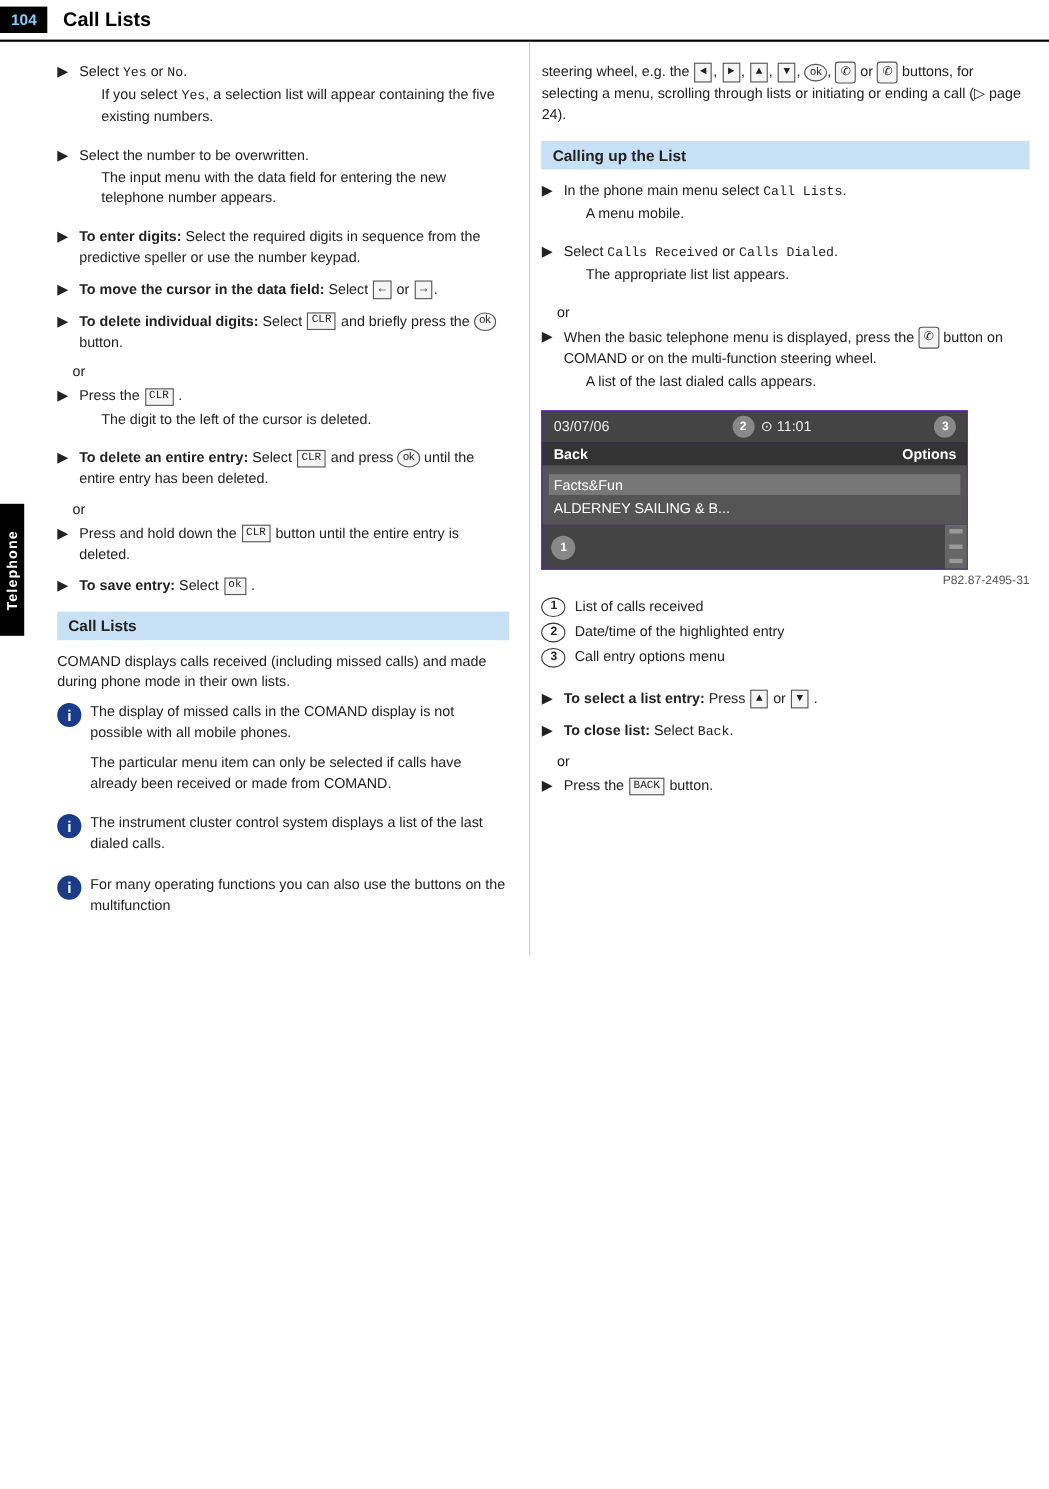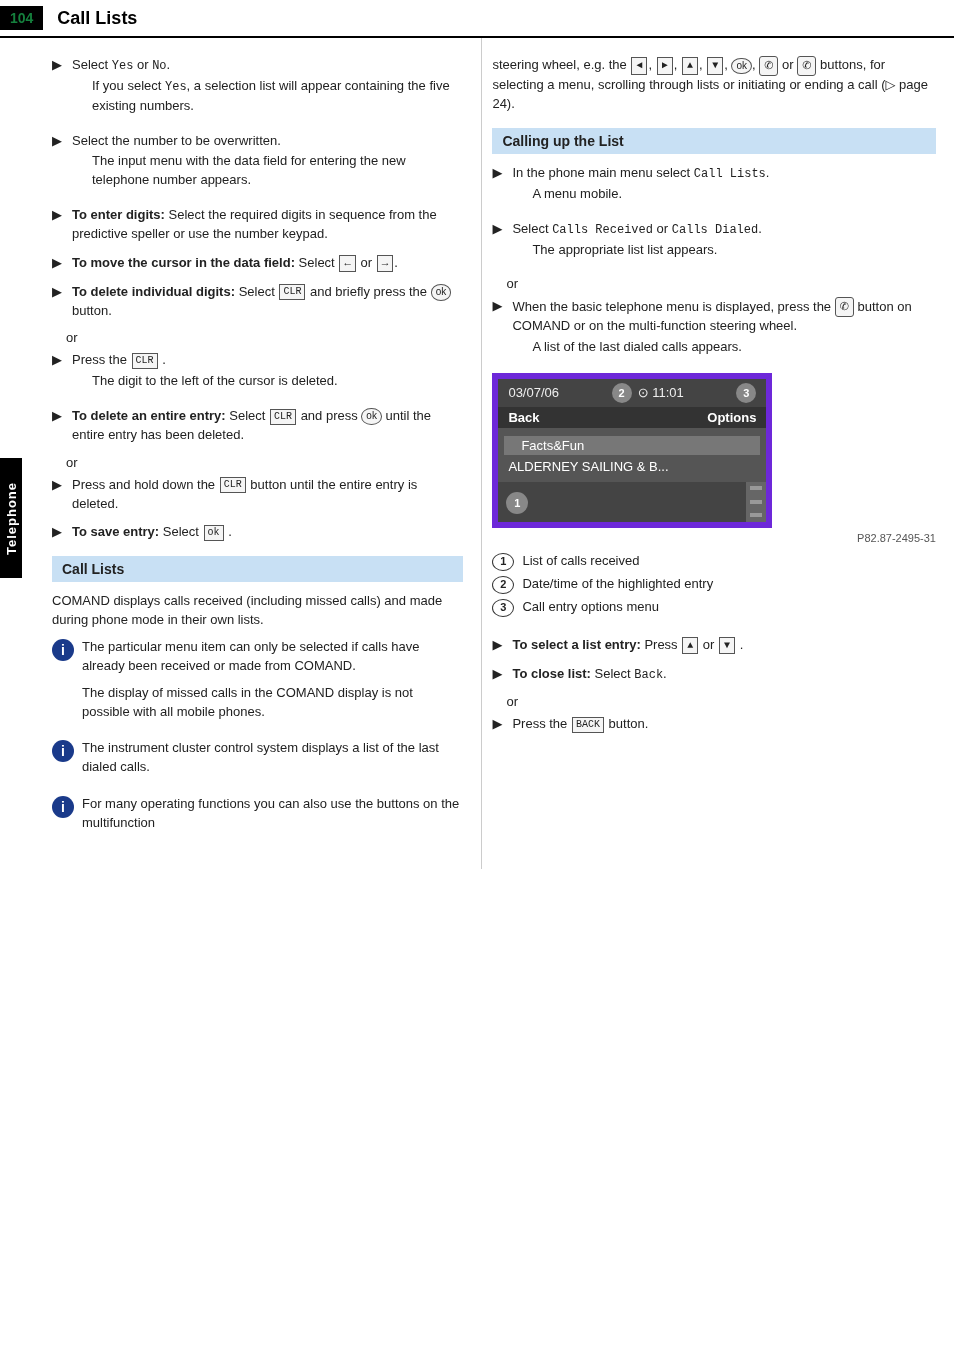--- a/index.html
+++ b/index.html
@@ -15,21 +15,21 @@
     
     .page-header {
       display: flex;
       align-items: center;
       background: #fff;
       border-bottom: 2px solid #000;
       padding: 6px 0 6px 0;
     }
     .page-number {
       background: #000;
-      color: #15803d;
+      color: #7dd3fc;
       font-size: 14px;
       font-weight: bold;
       padding: 4px 10px;
       margin-right: 14px;
     }
     .page-title-header {
       font-size: 18px;
       font-weight: bold;
       color: #000;
     }
@@ -141,22 +141,22 @@
       justify-content: center;
       font-weight: bold;
       font-size: 14px;
       margin-right: 8px;
       margin-top: 1px;
     }
     .info-text { flex: 1; }
 
     
     .screenshot-box {
-      border: 6px solid #6d28d9;
-      width: 280px;
+      border: 1px solid #6d28d9;
+      width: 388px;
       margin: 10px 0 4px 0;
       background: #4c1d95;
       position: relative;
       overflow: hidden;
     }
     .screenshot-inner {
       padding: 0;
       position: relative;
     }
     .screen-top-bar {
@@ -193,21 +193,21 @@
       background: #555;
       padding: 6px 10px;
       color: #fff;
       font-size: 13px;
     }
     .screen-row {
       padding: 2px 0;
     }
     .screen-highlighted {
       background: #777;
-      padding: 2px 17px;
+      padding: 2px 4px;
       margin: 2px -4px;
     }
     .screen-bottom {
       background: #444;
       height: 40px;
       position: relative;
     }
     .screen-circle-bottom {
       position: absolute;
       left: 8px;
@@ -373,22 +373,22 @@
         </div>
       </div>
 
       <div class="section-heading">Call Lists</div>
 
       <p>COMAND displays calls received (including missed calls) and made during phone mode in their own lists.</p>
 
       <div class="info-box">
         <div class="info-icon">i</div>
         <div class="info-text">
+          <p>The display of missed calls in the COMAND display is not possible with all mobile phones.</p>
           <p>The particular menu item can only be selected if calls have already been received or made from COMAND.</p>
-          <p>The display of missed calls in the COMAND display is not possible with all mobile phones.</p>
         </div>
       </div>
 
       <div class="info-box">
         <div class="info-icon">i</div>
         <div class="info-text">
           <p>The instrument cluster control system displays a list of the last dialed calls.</p>
         </div>
       </div>
 

